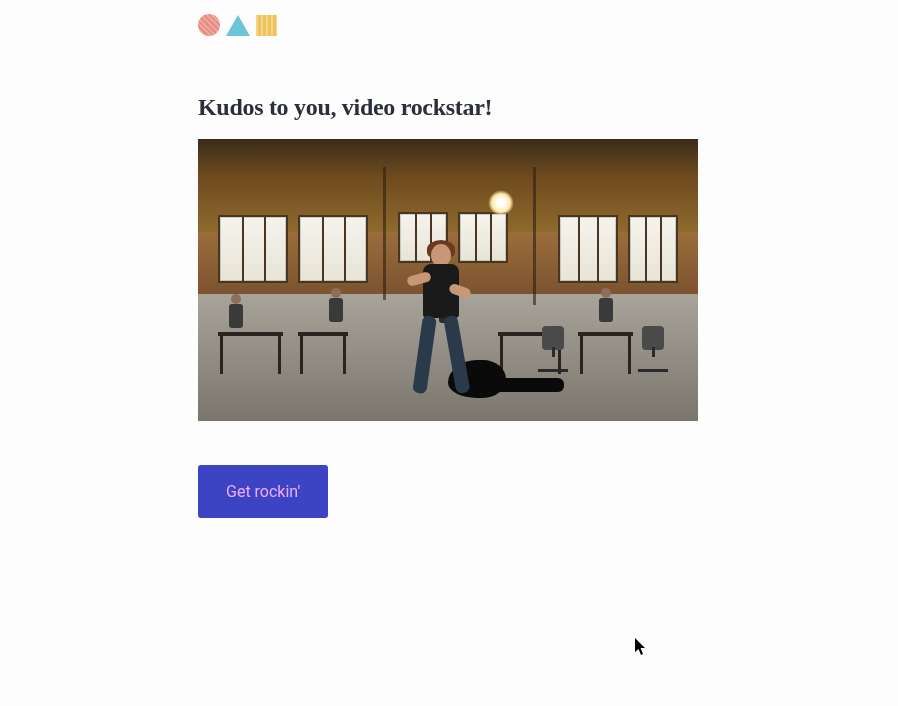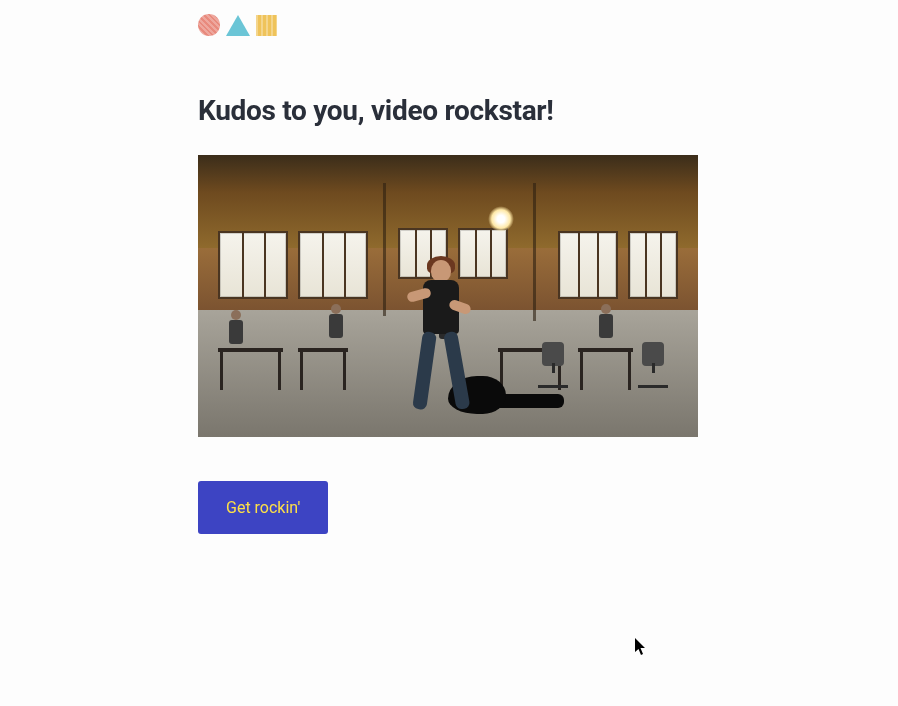--- a/index.html
+++ b/index.html
@@ -40,25 +40,26 @@
       border-right: 12px solid transparent;
       border-bottom: 21px solid #6bc5d6;
     }
     .logo-square {
       width: 21px;
       height: 21px;
       background: #efc35a;
       background-image: repeating-linear-gradient(90deg, rgba(255,255,255,0.3) 0, rgba(255,255,255,0.3) 2px, transparent 2px, transparent 5px);
     }
     .headline {
-      font-size: 28px;
+      font-size: 24px;
       font-weight: 700;
       color: #2a2f3a;
       letter-spacing: -0.3px;
-      margin-bottom: 28px;
+      margin-bottom: 18px;
+      font-family: Liberation Serif, serif;
     }
     .hero-image {
       width: 500px;
       height: 282px;
       position: relative;
       overflow: hidden;
       margin-bottom: 44px;
     }
     .hero-floor {
       position: absolute;
@@ -272,21 +273,21 @@
     .body-text {
       font-size: 17.5px;
       line-height: 1.45;
       color: #2a2f3a;
       margin-bottom: 44px;
       font-weight: 400;
     }
     .cta-button {
       display: inline-block;
       background: #3d44c3;
-      color: #fde047;
+      color: #f0abfc;
       border: none;
       padding: 17px 28px;
       font-size: 16px;
       font-weight: 400;
       border-radius: 3px;
       cursor: pointer;
       font-family: inherit;
     }
     .cursor {
       position: absolute;

